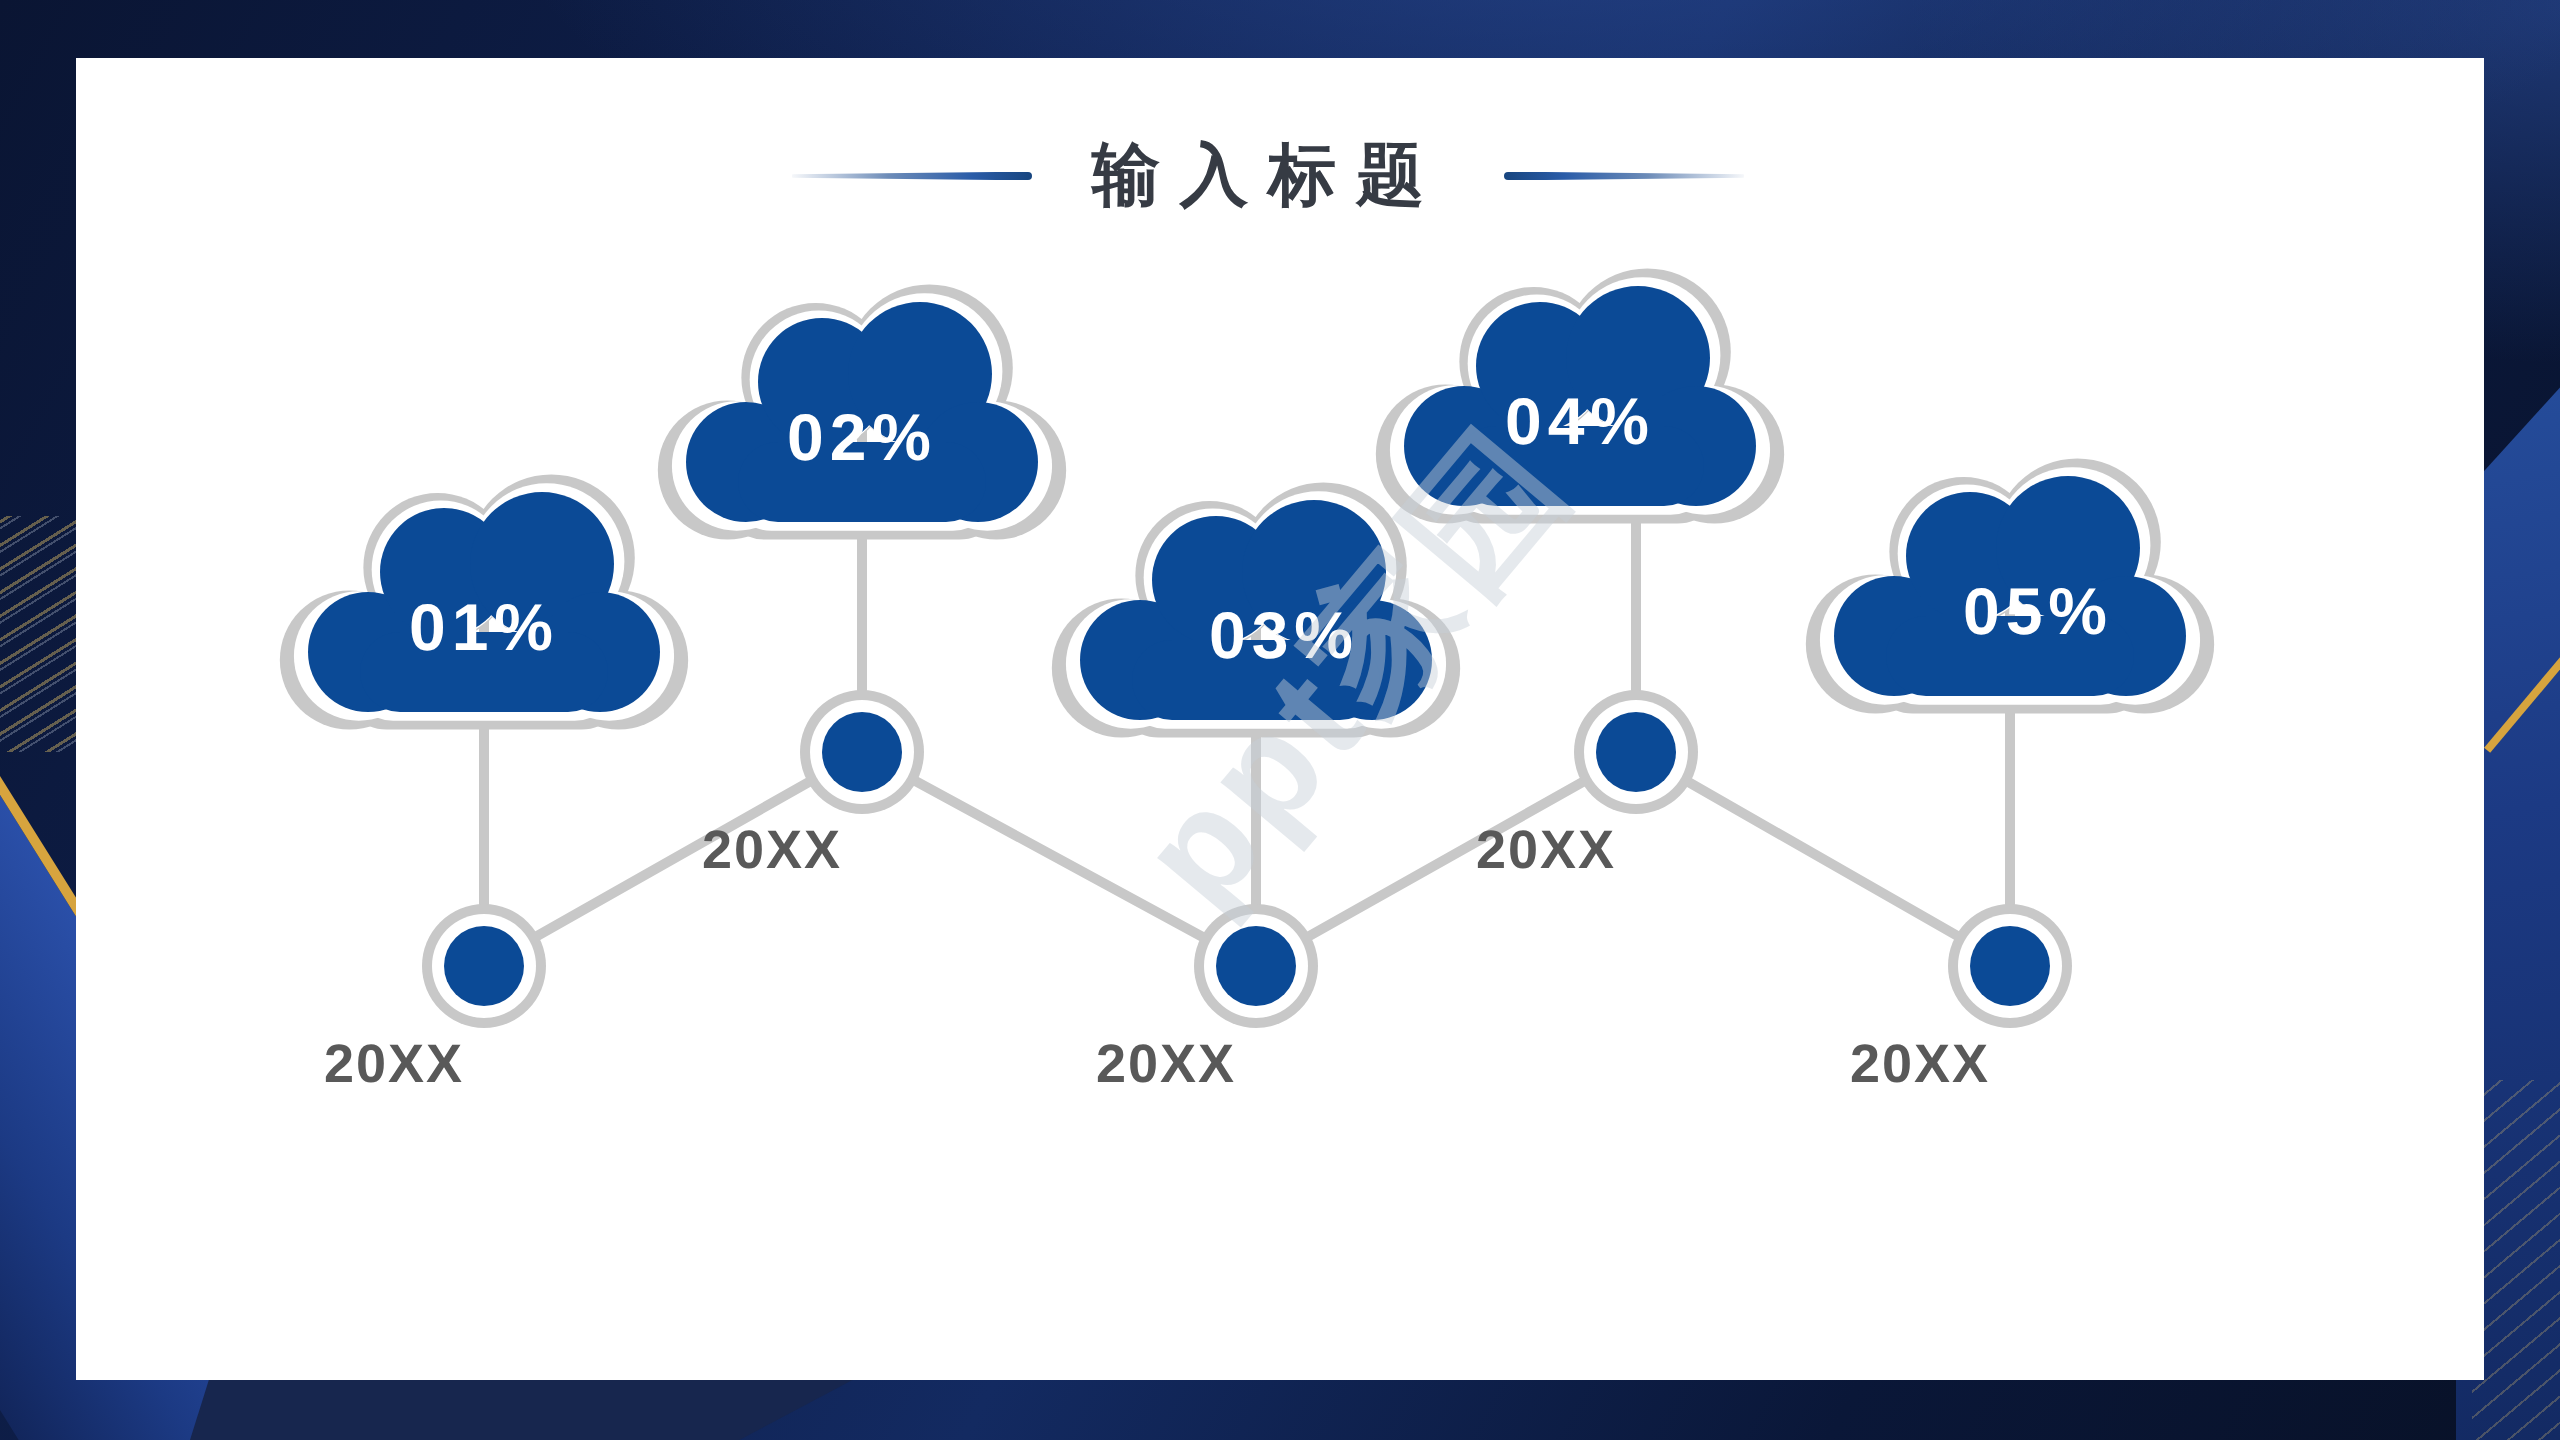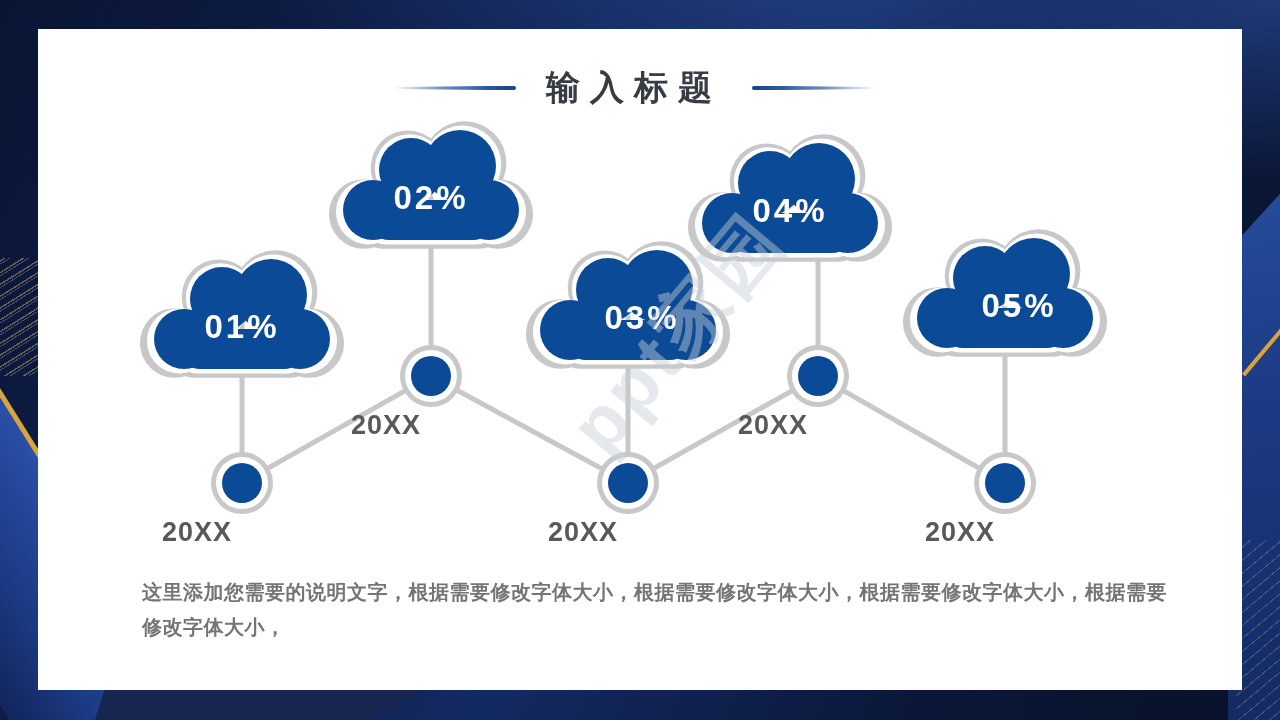--- a/index.html
+++ b/index.html
@@ -83,21 +83,21 @@
     <div class="diagram" id="diagram">
         <svg class="connectors" width="1204" height="661">
           <line x1="204" y1="272" x2="204" y2="454"></line>
           <line x1="393" y1="169" x2="393" y2="347"></line>
           <line x1="590" y1="276" x2="590" y2="454"></line>
           <line x1="780" y1="169" x2="780" y2="347"></line>
           <line x1="967" y1="276" x2="967" y2="454"></line>
           <polyline points="204,454 393,347 590,454 780,347 967,454"></polyline>
         </svg>
       <div class="watermark">ppt家园</div>
-    <div class="cloud" style="left:100px;top:220px">
+    <div class="cloud" style="left:100px;top:207px">
      <svg width="208" height="130" viewBox="-2 8 208 130">
        <g class="cg-outer" transform="translate(-16.32,-11.68) scale(1.16)">
               <circle cx="44" cy="98" r="30"></circle>
               <circle cx="82" cy="58" r="32"></circle>
               <circle cx="131" cy="54" r="36"></circle>
               <circle cx="160" cy="98" r="30"></circle>
               <rect x="40" y="88" width="124" height="40" rx="20"></rect>
             </g>
        <g class="cg-mid" transform="translate(-8.16,-5.84) scale(1.08)">
               <circle cx="44" cy="98" r="30"></circle>
@@ -111,21 +111,21 @@
               <circle cx="82" cy="58" r="32"></circle>
               <circle cx="131" cy="54" r="36"></circle>
               <circle cx="160" cy="98" r="30"></circle>
               <rect x="40" y="88" width="124" height="40" rx="20"></rect>
             </g>
        <text x="102" y="97" text-anchor="middle">01%</text>
      </svg>
    </div>
    <div class="node" style="left:184px;top:434px"></div>
    <div class="year" style="left:124px;top:488px">20XX</div>
-        <div class="cloud" style="left:289px;top:91px">
+        <div class="cloud" style="left:289px;top:112px">
      <svg width="208" height="130" viewBox="-2 8 208 130">
        <g class="cg-outer" transform="translate(-16.32,-11.68) scale(1.16)">
               <circle cx="44" cy="98" r="30"></circle>
               <circle cx="82" cy="58" r="32"></circle>
               <circle cx="131" cy="54" r="36"></circle>
               <circle cx="160" cy="98" r="30"></circle>
               <rect x="40" y="88" width="124" height="40" rx="20"></rect>
             </g>
        <g class="cg-mid" transform="translate(-8.16,-5.84) scale(1.08)">
               <circle cx="44" cy="98" r="30"></circle>
@@ -226,16 +226,15 @@
               <rect x="40" y="88" width="124" height="40" rx="20"></rect>
             </g>
        <text x="116" y="97" text-anchor="middle">05%</text>
      </svg>
    </div>
    <div class="node" style="left:947px;top:434px"></div>
    <div class="year" style="left:887px;top:488px">20XX</div>
       </div>
 
     <div class="description">
-      <div>这里添加您需要的说明文字，根据需要修改字体大小，根据需要修改字体大小，根据需要修改字体大小，根据需要修改字体大小，</div>
     </div>
   </div>
 </div>
 
 </body></html>

